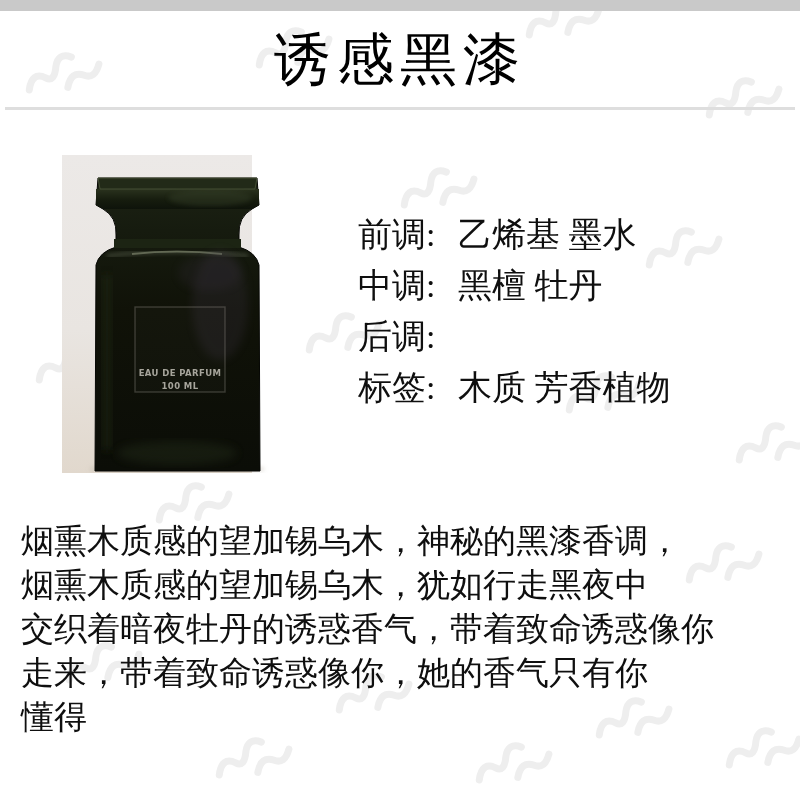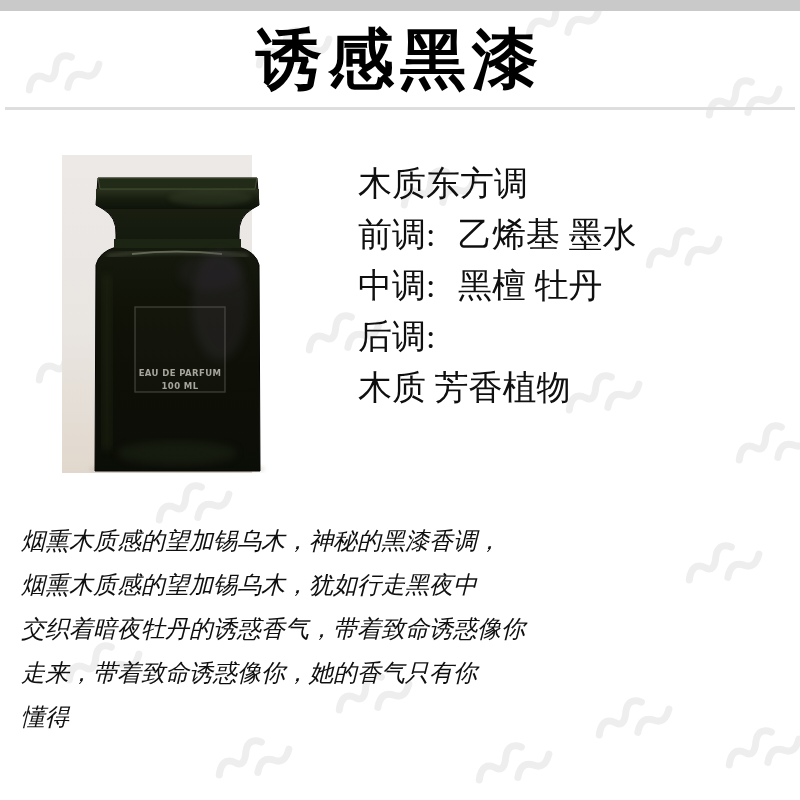--- a/index.html
+++ b/index.html
@@ -10,37 +10,37 @@
   }
   .layer{position:absolute;z-index:1;}
   
   .watermarks{position:absolute;inset:0;z-index:0;}
   
   .top-bar{top:0;left:0;width:800px;height:11px;background:#c9c9c9;}
   
   .title{
     top:13px;left:0;width:800px;height:94px;
     display:flex;align-items:center;justify-content:center;
-    font-size:66px;font-weight:700;letter-spacing:6px;color:#000;
+    font-size:57px;font-weight:400;letter-spacing:6px;color:#000;
   }
   .divider{top:107px;left:5px;width:790px;height:3px;background:#dedede;}
   
   .photo{
     left:62px;top:155px;width:190px;height:318px;
     background:linear-gradient(180deg,#ece9e7 0%,#e9e5e1 55%,#e1d8cd 100%);
   }
   .photo svg{position:absolute;left:0;top:0;}
   
   .notes{left:358px;top:158px;}
   .note-row{display:flex;align-items:center;height:51px;font-size:34px;white-space:pre;}
   .note-label{width:100px;flex:0 0 auto;}
   .note-value{flex:0 0 auto;}
   
   .desc{left:21px;top:519px;width:772px;}
-  .desc-line{height:44px;font-size:24px;display:flex;align-items:center;white-space:pre;font-style:italic;}
+  .desc-line{height:44px;font-size:33px;display:flex;align-items:center;white-space:pre;}
 </style>
 </head>
 <body>
 
 <svg class="watermarks" width="800" height="800" viewBox="0 0 800 800" aria-hidden="true">
   <defs>
     <g id="wm">
       <path d="M0,22 q10,-16 20,-4 q6,8 14,-6 q8,-12 18,-2" fill="none" stroke-linecap="round" stroke-width="7"></path>
       <path d="M36,36 q10,-14 20,-4 q8,8 18,-4" fill="none" stroke-linecap="round" stroke-width="7"></path>
     </g>
@@ -120,34 +120,34 @@
     <ellipse cx="115" cy="298" rx="60" ry="12" fill="#2e3a22" opacity="0.3" filter="url(#blur4)"></ellipse>
 
     <rect x="73" y="152" width="90" height="85" fill="#ffffff" fill-opacity="0.02" stroke="#8f8d84" stroke-opacity="0.35" stroke-width="1.4"></rect>
     <text x="118" y="221" text-anchor="middle" font-family="DejaVu Sans, sans-serif" font-size="8.5" font-weight="bold" letter-spacing="0.4" fill="#a7a59c">EAU DE PARFUM</text>
     <text x="118" y="234" text-anchor="middle" font-family="DejaVu Sans, sans-serif" font-size="8.5" font-weight="bold" letter-spacing="0.4" fill="#a7a59c">100 ML</text>
   </svg>
 </div>
 
 <div class="layer notes">
   <div class="note-row">
-    <span class="note-value">木质东方调</span>
   </div>
   <div class="note-row">
     <span class="note-label">前调:</span>
     <span class="note-value">乙烯基 墨水</span>
   </div>
   <div class="note-row">
     <span class="note-label">中调:</span>
     <span class="note-value">黑檀 牡丹</span>
   </div>
   <div class="note-row">
     <span class="note-label">后调:</span>
   </div>
   <div class="note-row">
+    <span class="note-label">标签:</span>
     <span class="note-value">木质 芳香植物</span>
   </div>
 </div>
 
 <div class="layer desc">
   <div class="desc-line">烟熏木质感的望加锡乌木，神秘的黑漆香调，</div>
   <div class="desc-line">烟熏木质感的望加锡乌木，犹如行走黑夜中</div>
   <div class="desc-line">交织着暗夜牡丹的诱惑香气，带着致命诱惑像你</div>
   <div class="desc-line">走来，带着致命诱惑像你，她的香气只有你</div>
   <div class="desc-line">懂得</div>

